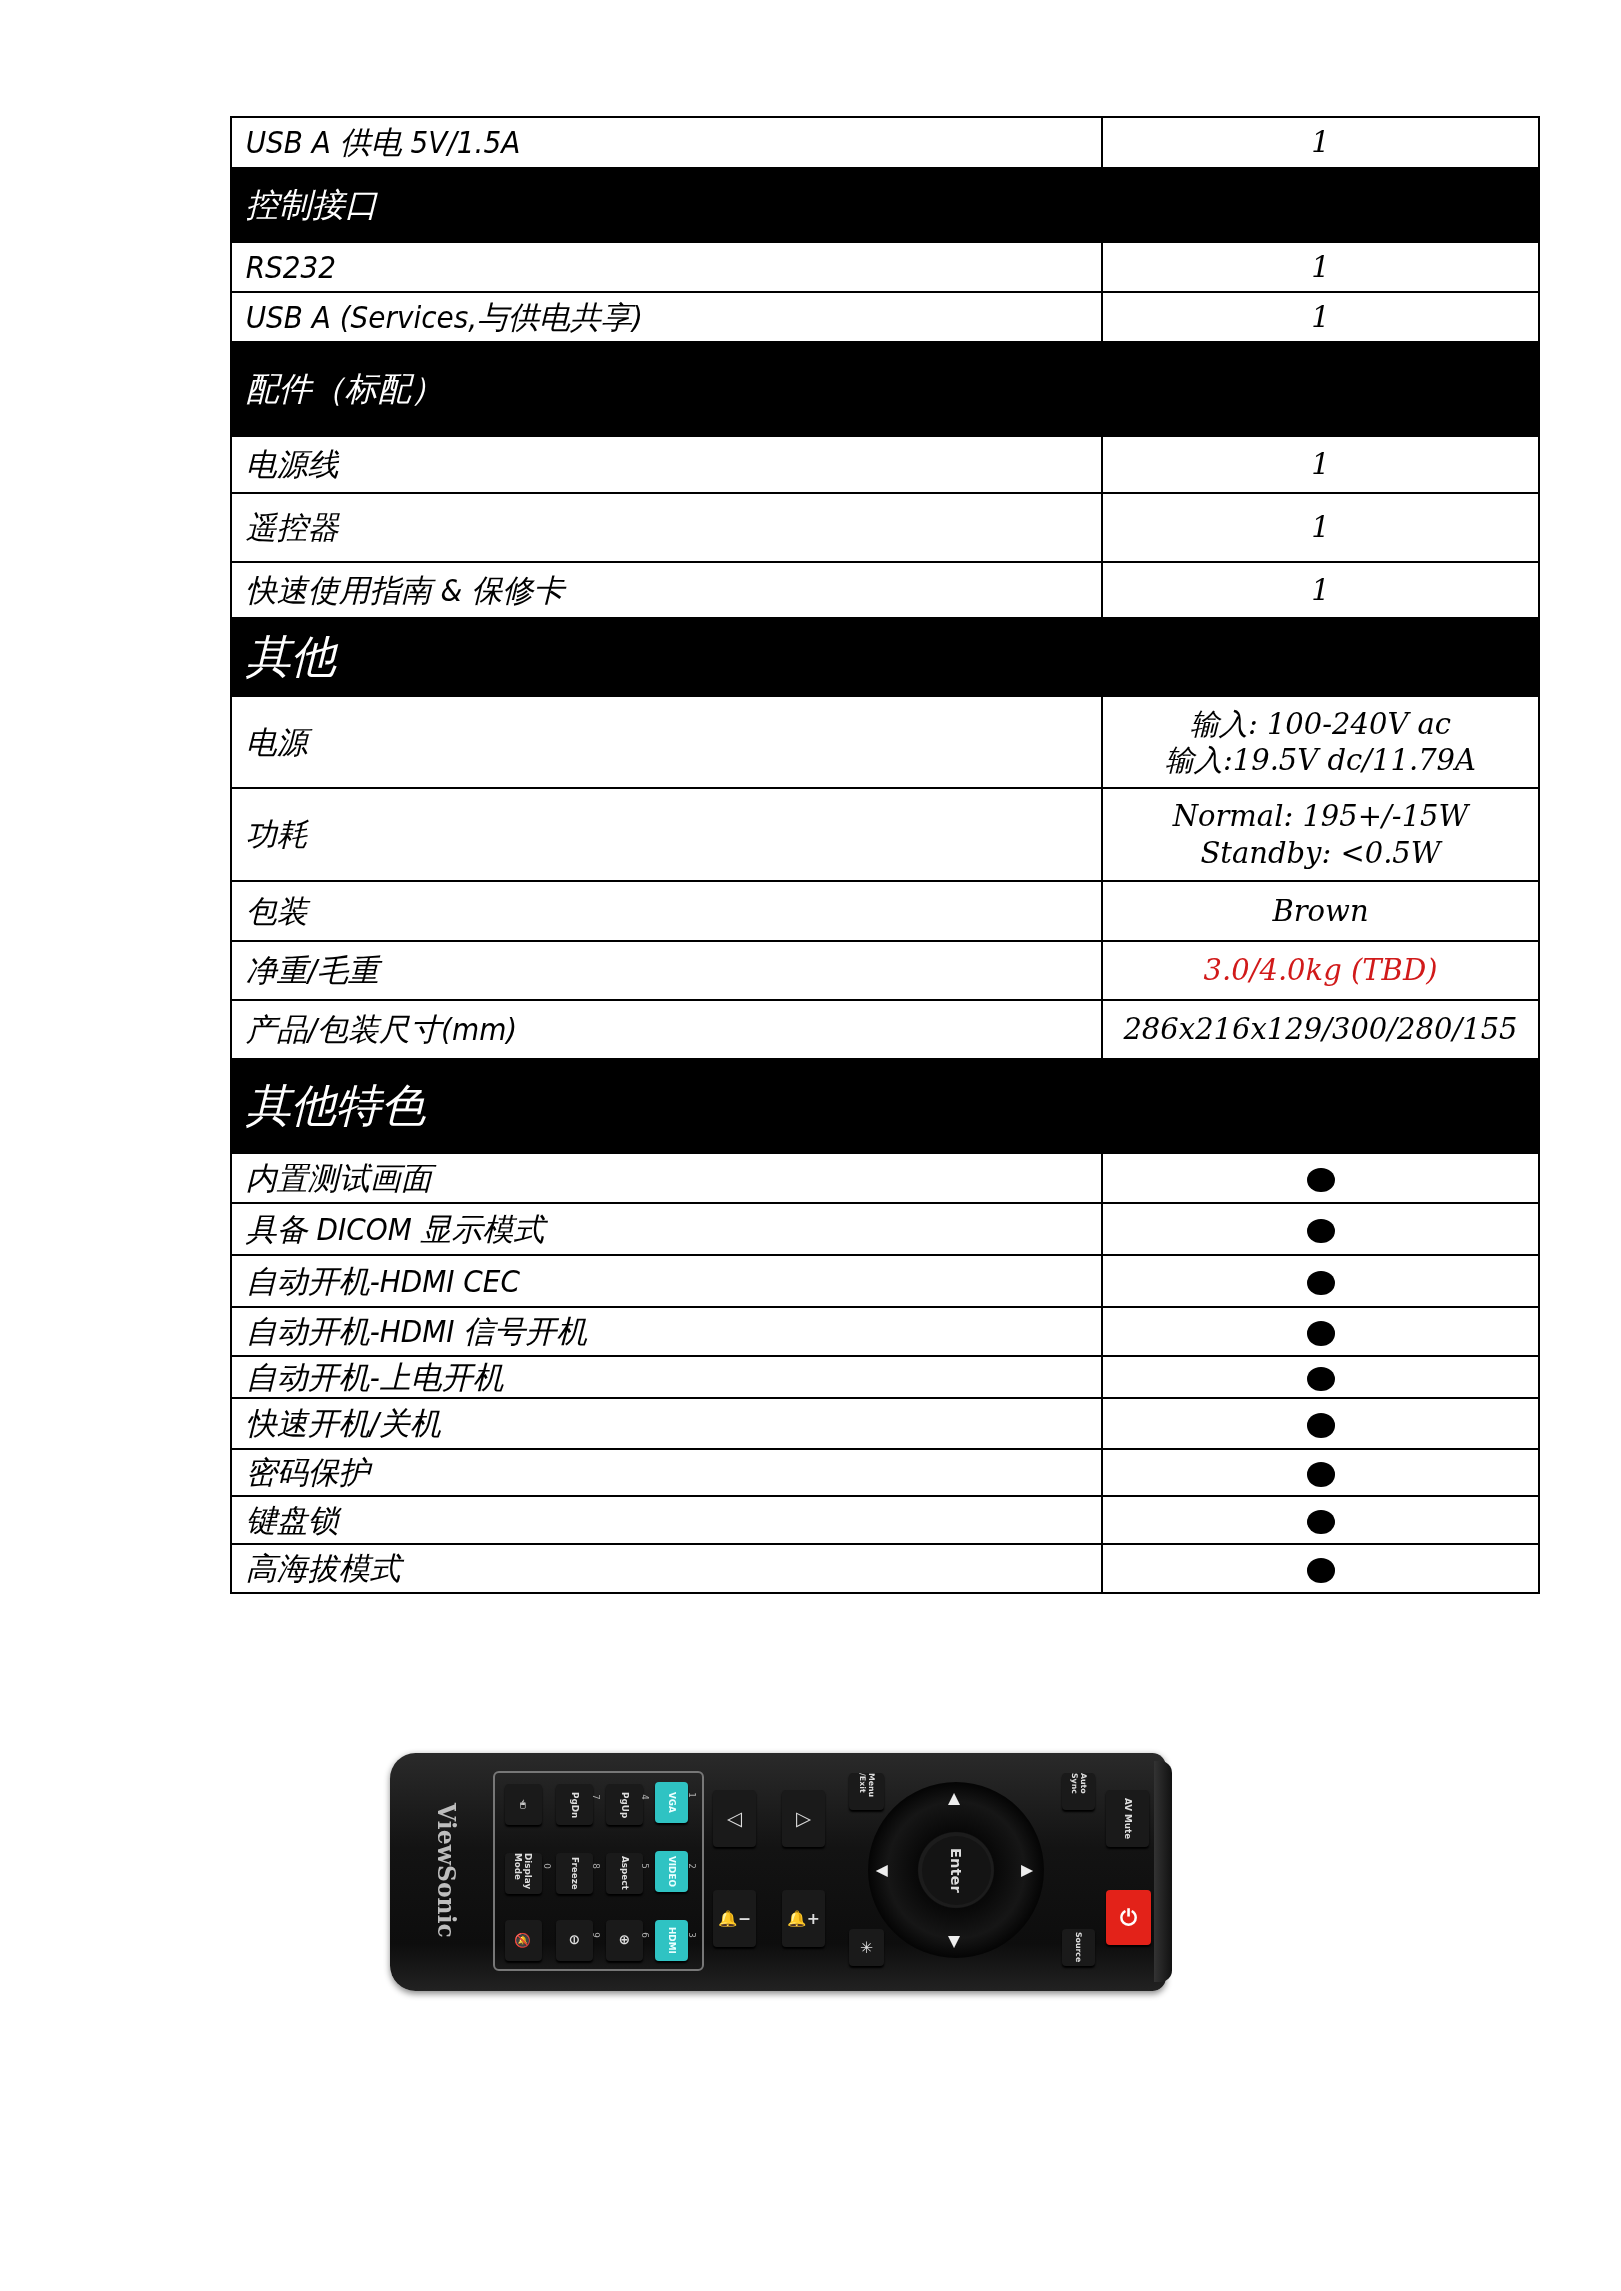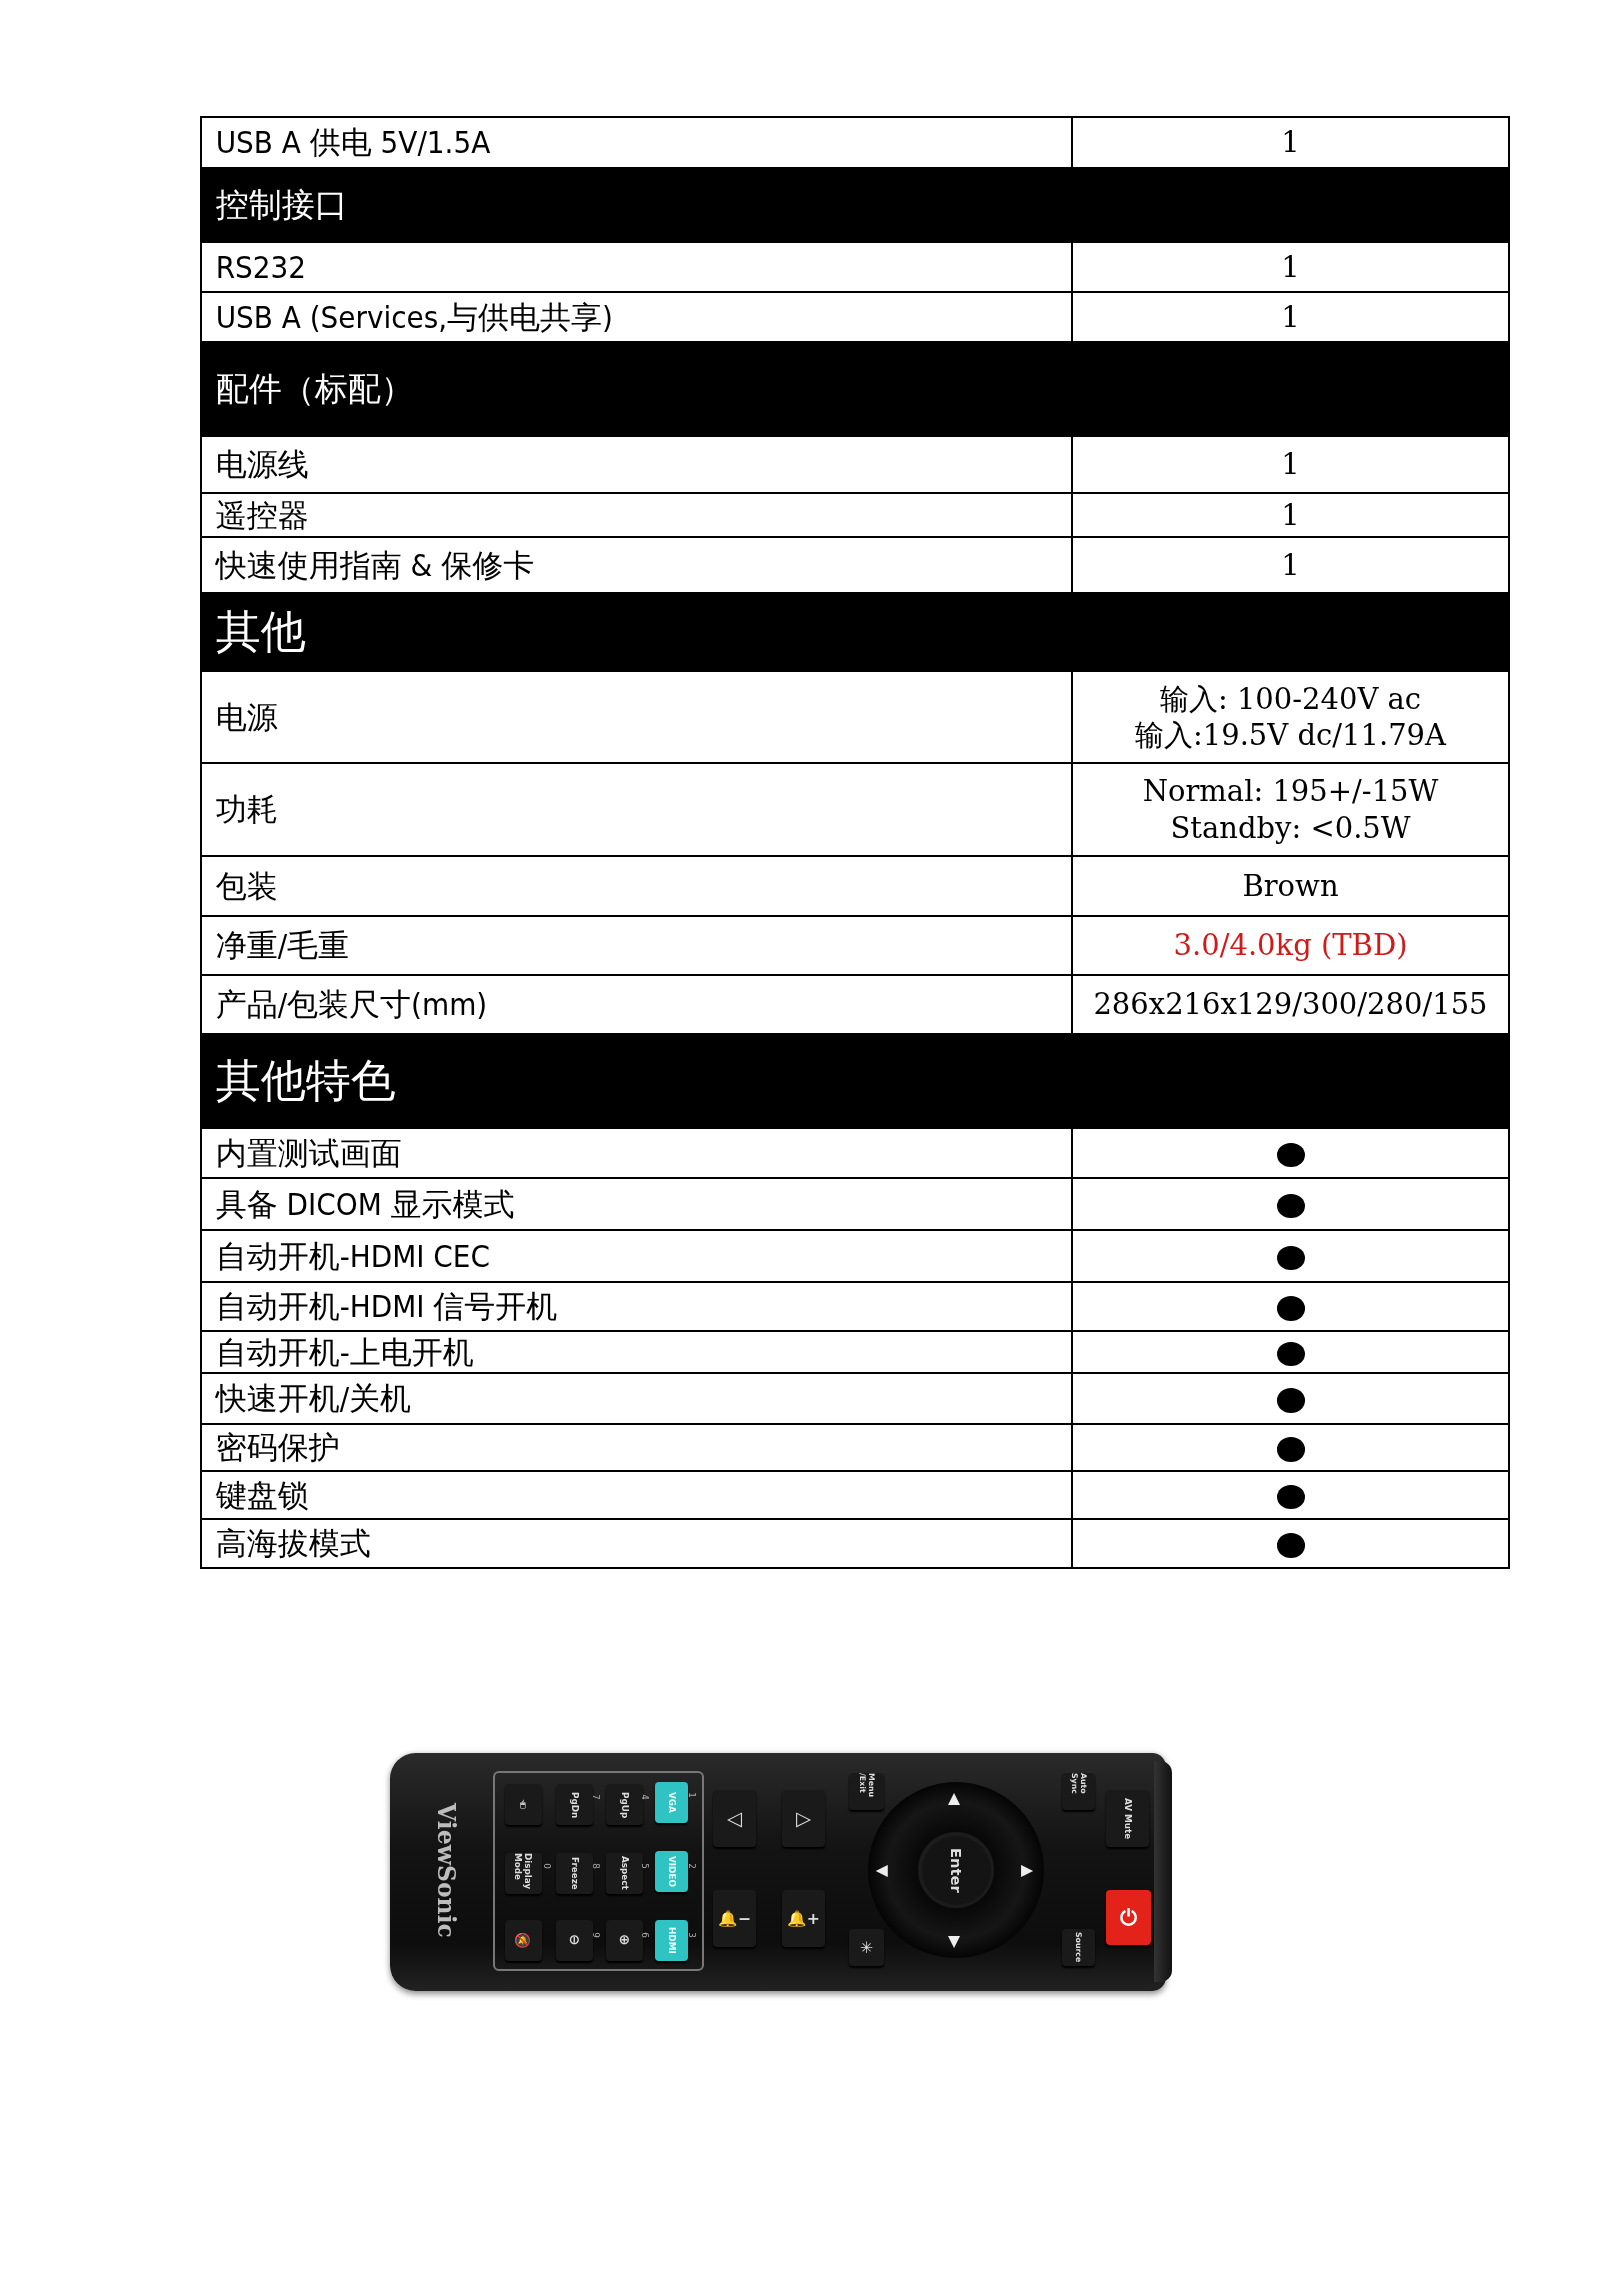--- a/index.html
+++ b/index.html
@@ -1,19 +1,19 @@
 <!DOCTYPE html>
 <html><head>
   <meta charset="utf-8">
   <style>
     html, body { margin:0; padding:0; background:#ffffff; }
     body { width:1621px; height:2292px; position:relative; overflow:hidden;
            font-family:"DejaVu Serif","Liberation Serif",serif; color:#000; }
-    .spec-table { position:absolute; left:200px; top:116px; width:1308px;
-                  border-collapse:collapse; table-layout:fixed; }
+    .spec-table { position:absolute; left:230px; top:116px; width:1308px;
+                  border-collapse:collapse; table-layout:fixed;font-style:italic; }
     .spec-table td { border:2.9px solid #000; padding:0 0 0 13.7px; vertical-align:middle;
                      font-size:31px; line-height:1.25; overflow:hidden; white-space:nowrap; }
     .spec-table col.c1 { width:871px; }
     .spec-table col.c2 { width:437px; }
     .spec-table td.val { text-align:center; padding:0; font-size:29px; }
     .spec-table tr.hdr td { background:#000; color:#fff; font-family:"DejaVu Sans","Liberation Sans",sans-serif;
                              font-size:33px; border-left:2.9px solid #000; border-right:2.9px solid #000; }
     .spec-table tr.hdr.big td { font-size:45px; }
     .spec-table td.left { font-family:"DejaVu Sans Condensed","DejaVu Sans","Liberation Sans",sans-serif; font-stretch:condensed; font-weight:300; }
     .red { color:#d11a1a; }
@@ -70,21 +70,21 @@
       <td class="val">1</td>
     </tr>
 
     <tr class="hdr" style="height:94px">
       <td colspan="2">配件（标配）</td>
     </tr>
     <tr style="height:57px">
       <td class="left">电源线</td>
       <td class="val">1</td>
     </tr>
-    <tr style="height:44px">
+    <tr style="height:69px">
       <td class="left">遥控器</td>
       <td class="val">1</td>
     </tr>
     <tr style="height:56px">
       <td class="left">快速使用指南 &amp; 保修卡</td>
       <td class="val">1</td>
     </tr>
 
     <tr class="hdr big" style="height:78px">
       <td colspan="2">其他</td>

